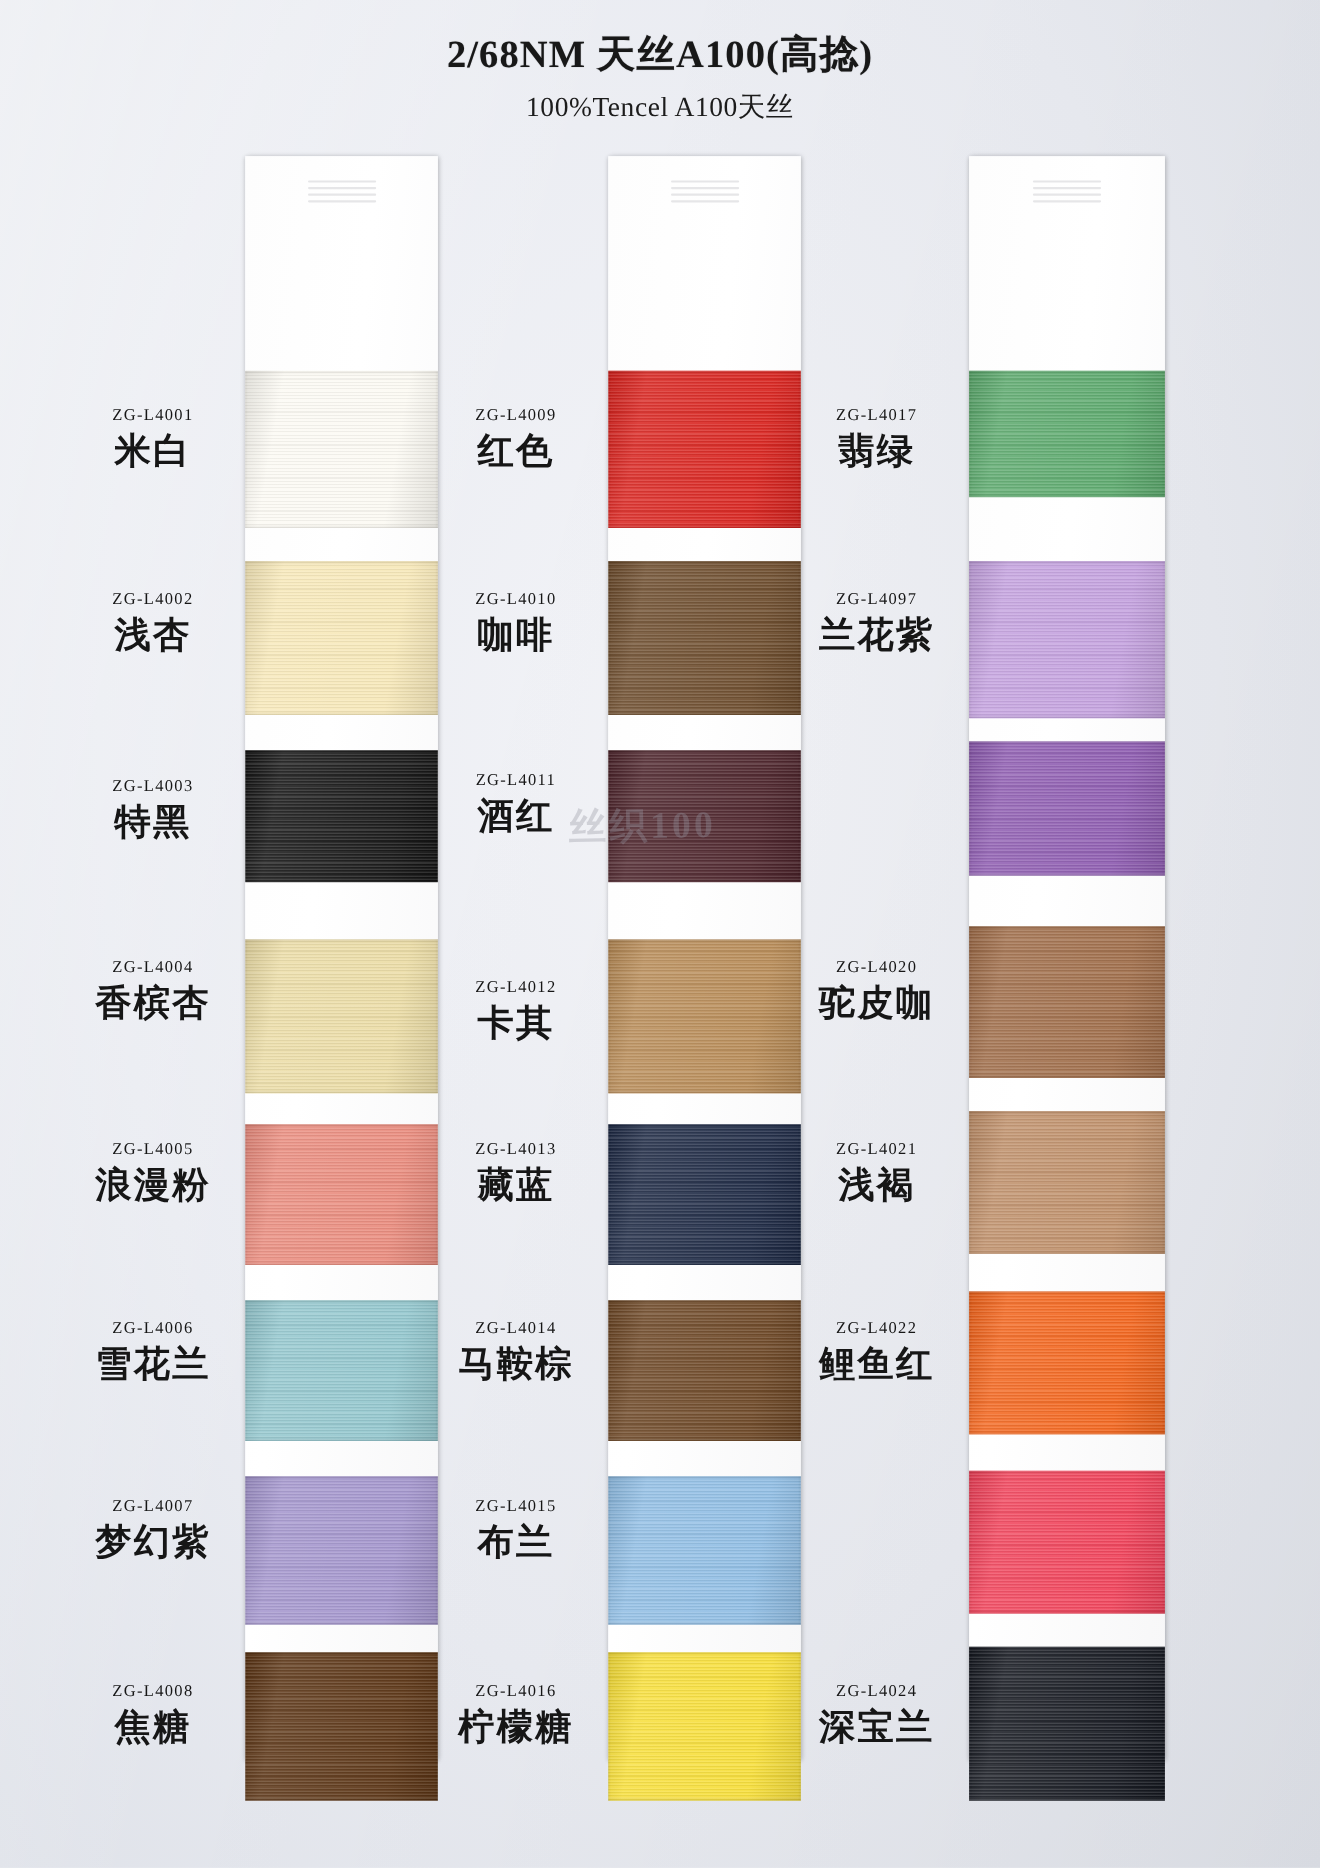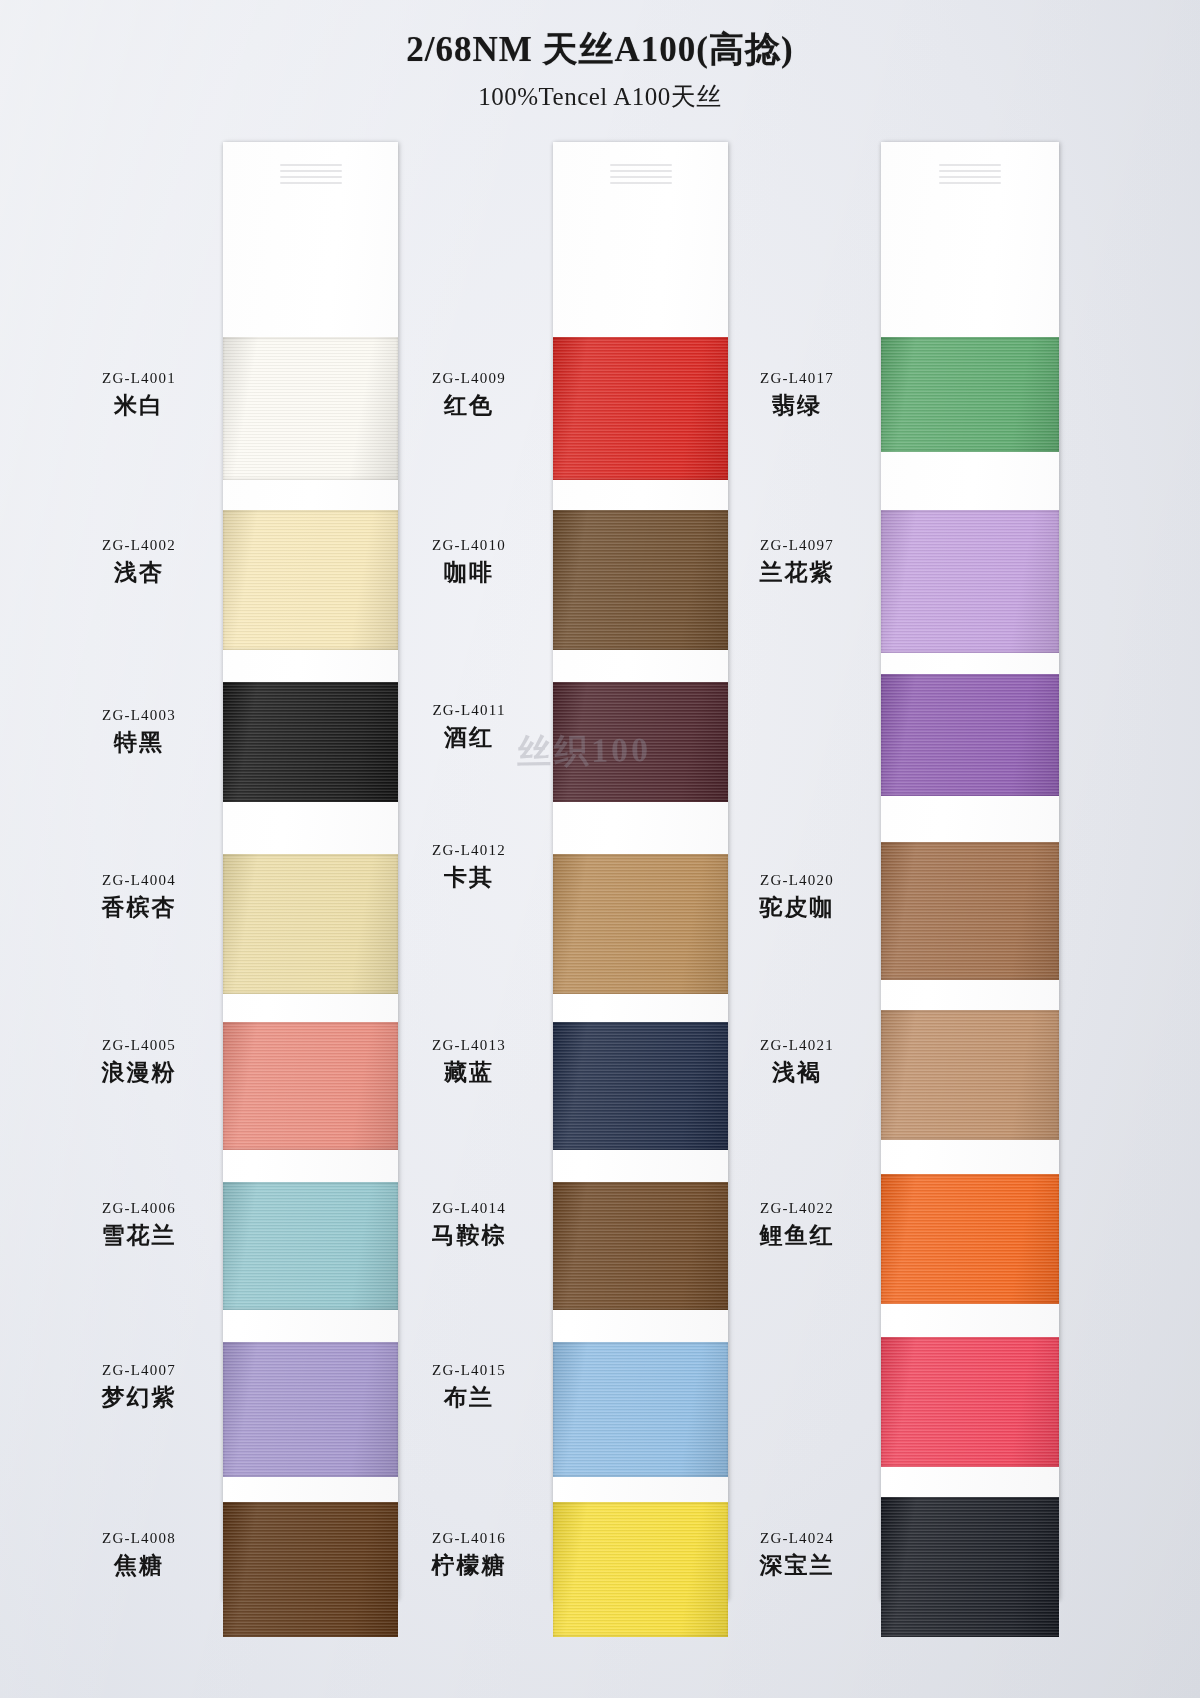--- a/index.html
+++ b/index.html
@@ -106,21 +106,21 @@
     color:#161616;
     line-height:1.18;
   }
   .label .code{
     font-size:15px;
     letter-spacing:1.2px;
     font-family:"Liberation Serif", serif;
     white-space:nowrap;
   }
   .label .name{
-    font-size:23px;
+    font-size:33px;
     margin-top:4px;
     font-family:"Liberation Serif", serif;
     letter-spacing:2px;
     font-weight:600;
   }
   .col-1 .label,.col-2 .label{left:0;width:158px;}
 
   .watermark{
     position:absolute;
     left:517px;top:728px;
@@ -224,21 +224,21 @@
       <div class="label" style="top: 395px;">
         <div class="code">ZG-L4010</div>
         <div class="name">咖啡</div>
       </div>
       <div class="swatch" title="ZG-L4011 酒红" style="top: 540px; height: 120px; background: rgb(75, 34, 41);"></div>
       <div class="label" style="top: 560px;">
         <div class="code">ZG-L4011</div>
         <div class="name">酒红</div>
       </div>
       <div class="swatch" title="ZG-L4012 卡其" style="top: 712px; height: 140px; background: rgb(183, 138, 85);"></div>
-      <div class="label" style="top: 700px;">
+      <div class="label" style="top: 748px;">
         <div class="code">ZG-L4012</div>
         <div class="name">卡其</div>
       </div>
       <div class="swatch" title="ZG-L4013 藏蓝" style="top: 880px; height: 128px; background: rgb(27, 39, 66);"></div>
       <div class="label" style="top: 895px;">
         <div class="code">ZG-L4013</div>
         <div class="name">藏蓝</div>
       </div>
       <div class="swatch" title="ZG-L4014 马鞍棕" style="top: 1040px; height: 128px; background: rgb(107, 69, 35);"></div>
       <div class="label" style="top: 1058px;">

